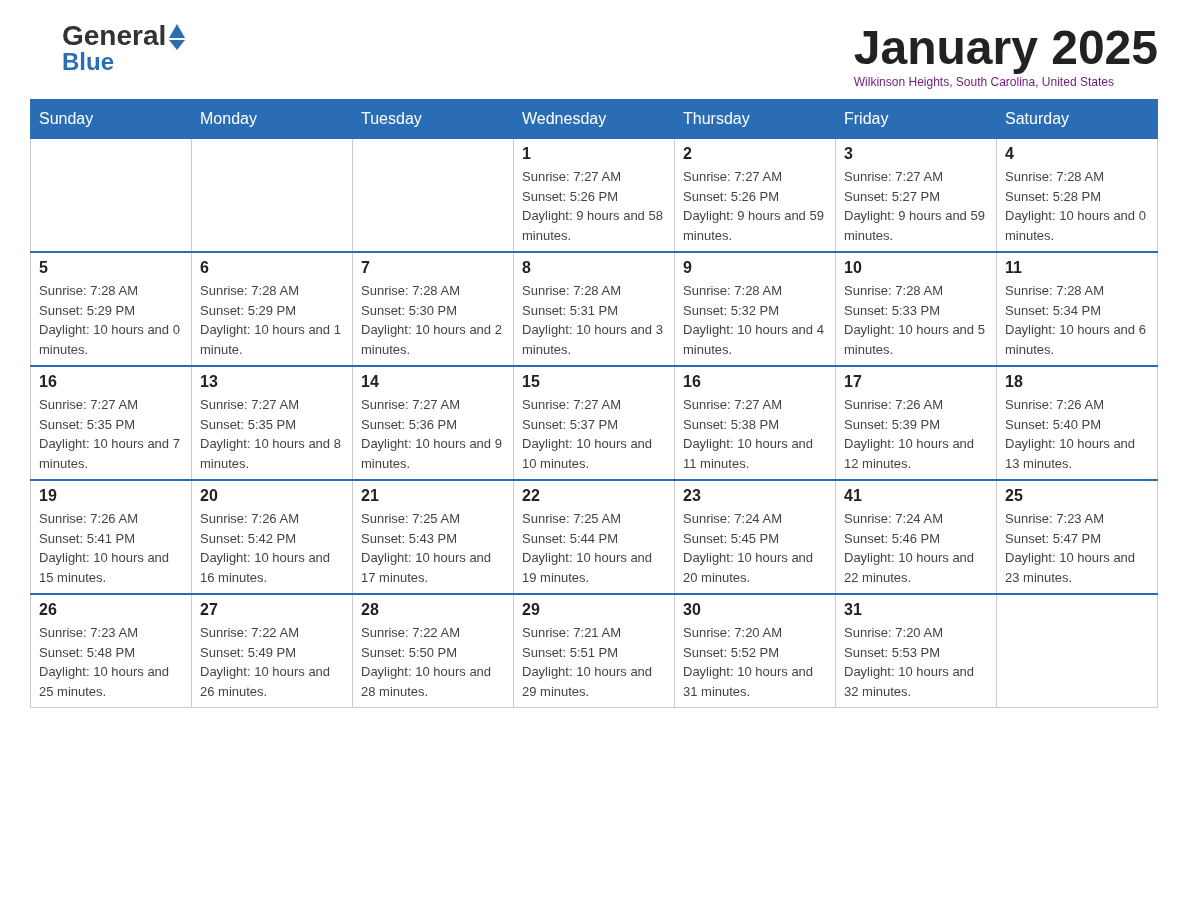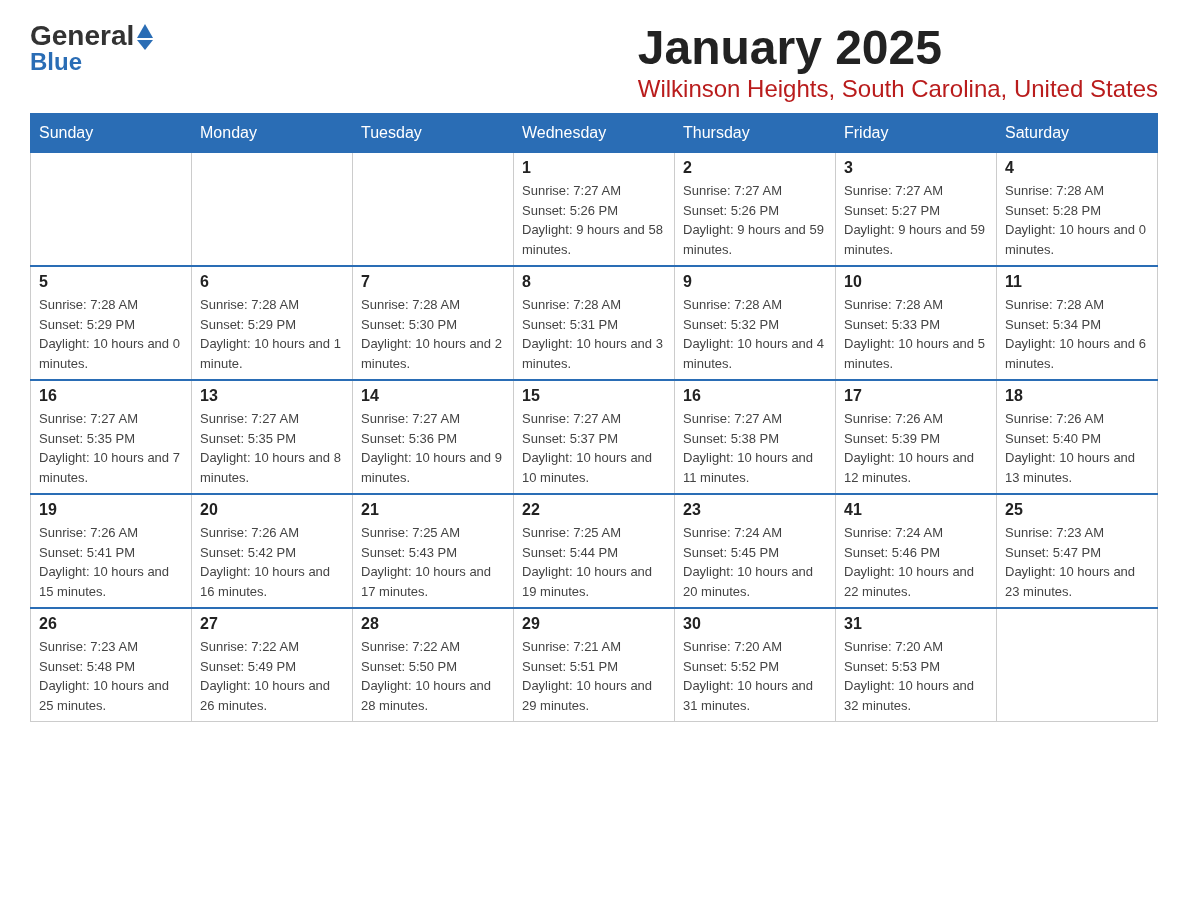--- a/index.html
+++ b/index.html
@@ -8,20 +8,21 @@
       background: #fff;
       width: 1188px;
       min-height: 918px;
       padding: 20px 30px;
     }
     .header {
       display: flex;
       justify-content: space-between;
       align-items: flex-start;
       margin-bottom: 10px;
+      margin-left: 32px;
     }
     .logo {
       display: flex;
       align-items: center;
     }
     .logo-text-general {
       font-size: 28px;
       font-weight: bold;
       color: #333;
     }
@@ -32,22 +33,22 @@
       text-align: right;
     }
     .title-section {
     }
     .main-title {
       font-size: 48px;
       font-weight: bold;
       color: #222;
     }
     .subtitle {
-      font-size: 24px;
-      color: #b91c1c;
+      font-size: 12px;
+      color: #701a75;
     }
     .calendar {
       width: 100%;
       border-collapse: collapse;
       margin-top: 0;
       border-radius: 24px;
     }
     .calendar th {
       background-color: #2a6db5;
       color: #fff;

